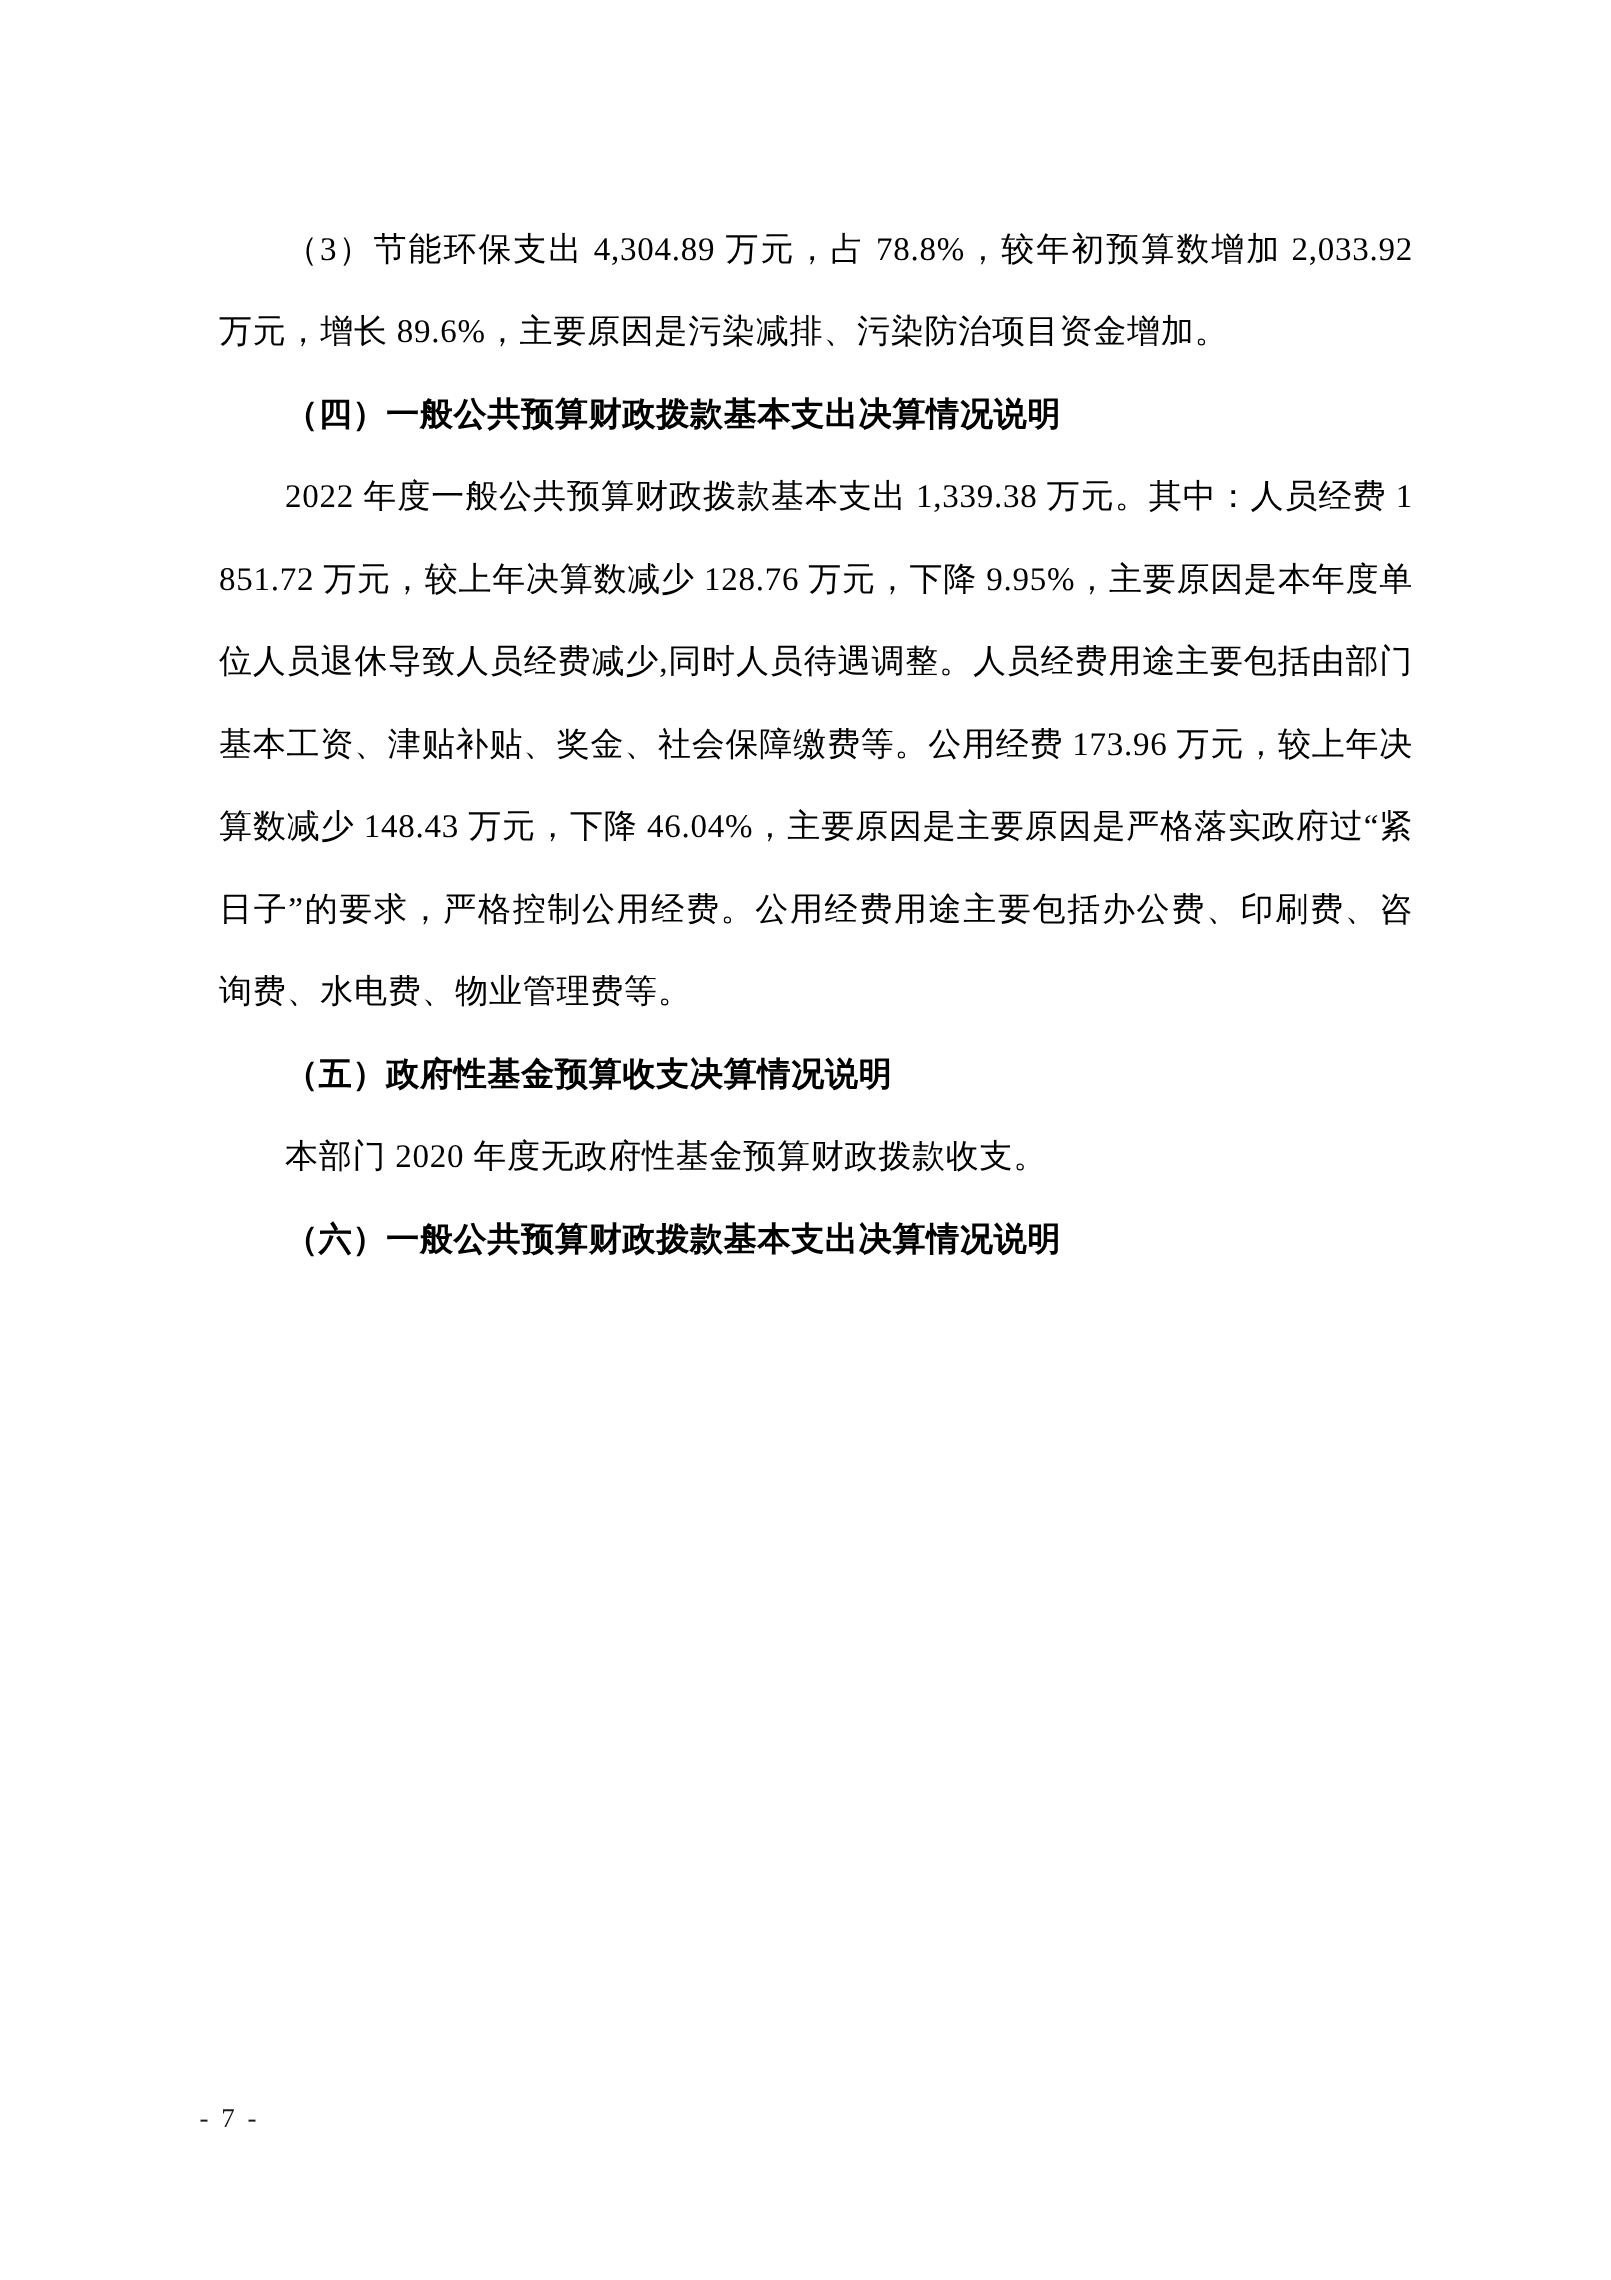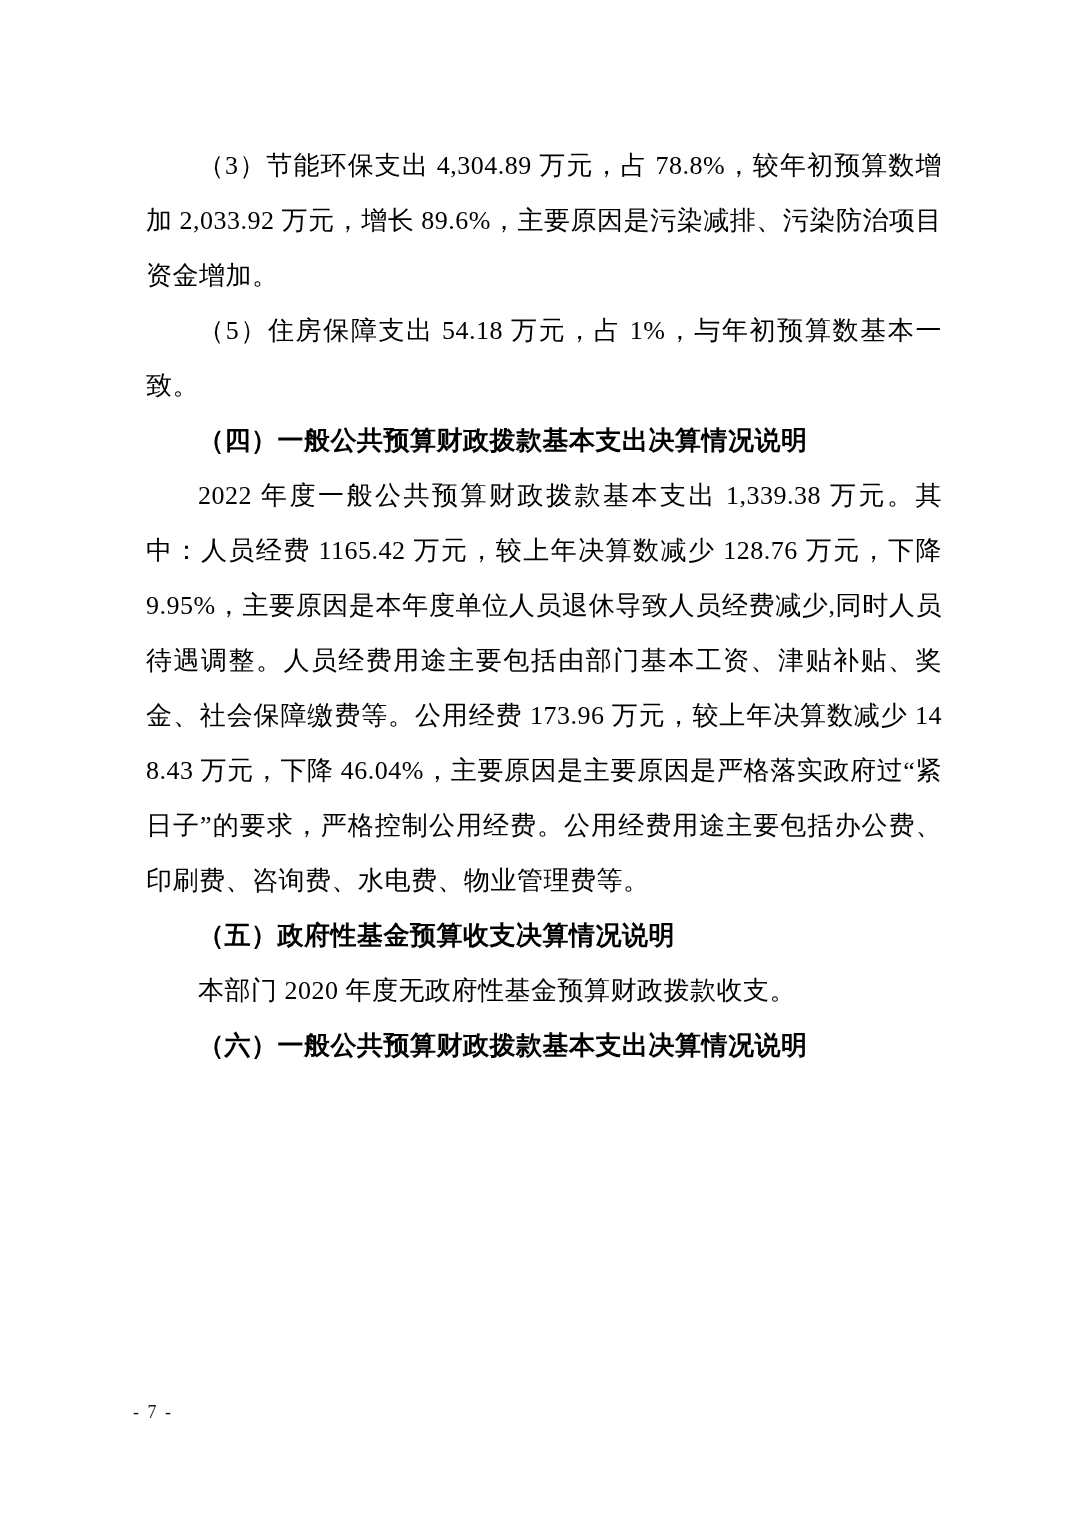--- a/index.html
+++ b/index.html
@@ -22,21 +22,21 @@
   }
   .content {
     position: absolute;
     left: 146px;
     top: 138px;
     width: 796px;
   }
   p.para {
     margin: 0;
     padding: 0;
-    font-size: 26px;
+    font-size: 22px;
     line-height: 55px;
     text-align: justify;
     text-justify: inter-ideograph;
     text-indent: 2em;
     letter-spacing: 0.5px;
     word-break: break-all;
   }
   p.para.heading {
     font-weight: bold;
   }
@@ -49,21 +49,20 @@
     font-family: "Liberation Serif", "DejaVu Serif", serif;
     color: #1a1a1a;
   }
 </style>
 </head>
 <body>
 
 <div class="page">
   <div class="content">
     <p class="para">（3）节能环保支出 4,304.89 万元，占 78.8%，较年初预算数增加 2,033.92 万元，增长 89.6%，主要原因是污染减排、污染防治项目资金增加。</p>
-    <p class="para">（5）住房保障支出 54.18 万元，占 1%，与年初预算数基本一致。</p>
     <p class="para heading">（四）一般公共预算财政拨款基本支出决算情况说明</p>
-    <p class="para">2022 年度一般公共预算财政拨款基本支出 1,339.38 万元。其中：人员经费 1165.42 万元，较上年决算数减少 128.76 万元，下降 9.95%，主要原因是本年度单位人员退休导致人员经费减少,同时人员待遇调整。人员经费用途主要包括由部门基本工资、津贴补贴、奖金、社会保障缴费等。公用经费 173.96 万元，较上年决算数减少 148.43 万元，下降 46.04%，主要原因是主要原因是严格落实政府过“紧日子”的要求，严格控制公用经费。公用经费用途主要包括办公费、印刷费、咨询费、水电费、物业管理费等。</p>
+    <p class="para">2022 年度一般公共预算财政拨款基本支出 1,339.38 万元。其中：人员经费 1851.72 万元，较上年决算数减少 128.76 万元，下降 9.95%，主要原因是本年度单位人员退休导致人员经费减少,同时人员待遇调整。人员经费用途主要包括由部门基本工资、津贴补贴、奖金、社会保障缴费等。公用经费 173.96 万元，较上年决算数减少 148.43 万元，下降 46.04%，主要原因是主要原因是严格落实政府过“紧日子”的要求，严格控制公用经费。公用经费用途主要包括办公费、印刷费、咨询费、水电费、物业管理费等。</p>
     <p class="para heading">（五）政府性基金预算收支决算情况说明</p>
     <p class="para">本部门 2020 年度无政府性基金预算财政拨款收支。</p>
     <p class="para heading">（六）一般公共预算财政拨款基本支出决算情况说明</p>
   </div>
   <div class="footer">- 7 -</div>
 </div>
 
 </body></html>

